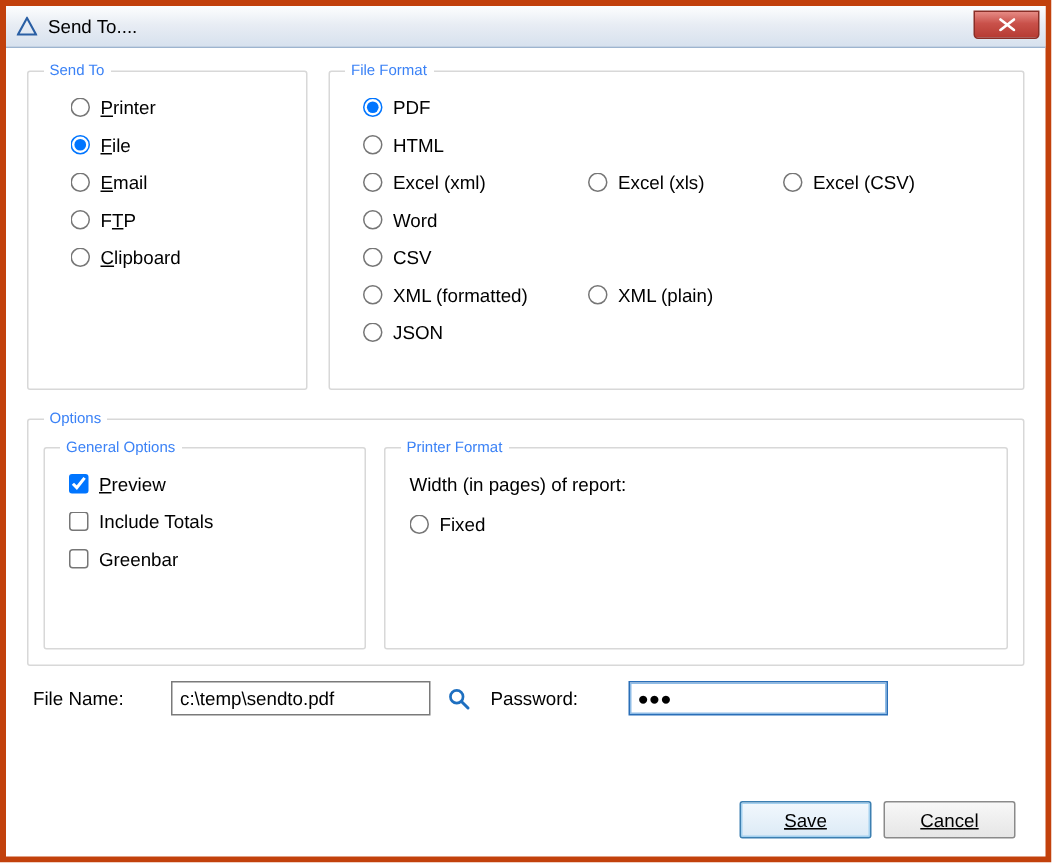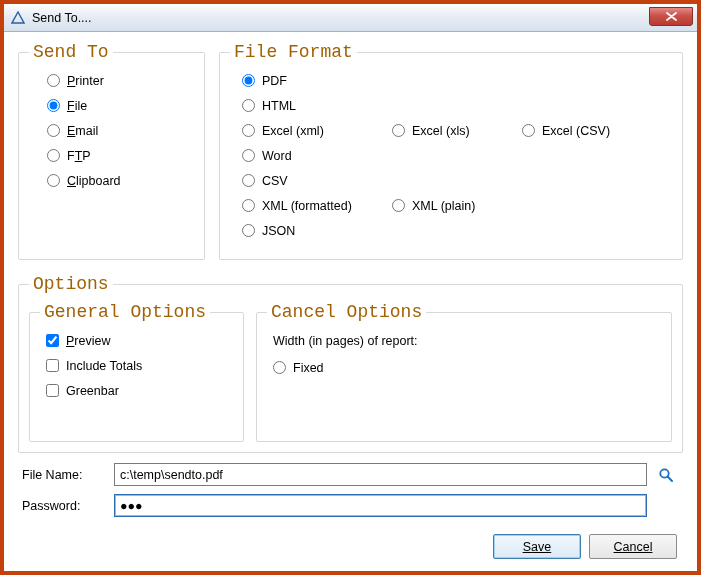--- a/index.html
+++ b/index.html
@@ -63,23 +63,22 @@
   }
 
   fieldset {
     border: 1px solid #d8d8d8;
     border-radius: 2px;
     margin: 0;
     padding: 4px 10px 10px 10px;
   }
   legend {
     padding: 0 4px;
-    font-size: 18px;
-    color: #a16207;
-    font-family: Liberation Mono, monospace;
+    font-size: 10px;
+    color: #3b82f6;
   }
 
   .row-top {
     display: flex;
     gap: 14px;
   }
   .sendto-box {
     width: 255px;
     height: 218px;
   }
@@ -145,21 +144,21 @@
   .printer-box .width-label {
     height: 25px;
     display: flex;
     align-items: center;
     margin-bottom: 2px;
   }
 
   .file-rows {
     margin: 2px 4px 0 4px;
     display: flex;
-    flex-direction: column;
+    flex-direction: row;
     gap: 8px;
   }
   .file-row {
     display: flex;
     align-items: center;
   }
   .file-row .lbl {
     width: 92px;
   }
   .file-row input {
@@ -338,21 +337,21 @@
               <label>Include Totals</label>
             </div>
             <div class="check-line">
               <input type="checkbox" style="">
               <label>Greenbar</label>
             </div>
           </div>
         </fieldset>
 
         <fieldset class="printer-box">
-          <legend>Cancel Options</legend>
+          <legend>Printer Format</legend>
           <div style="padding-left:6px; padding-top:2px;">
             <div class="width-label">Width (in pages) of report:</div>
             <div class="radio-line">
               <input type="radio" name="wid" style="">
               <label>Fixed</label>
             </div>
           </div>
         </fieldset>
       </div>
     </fieldset>

